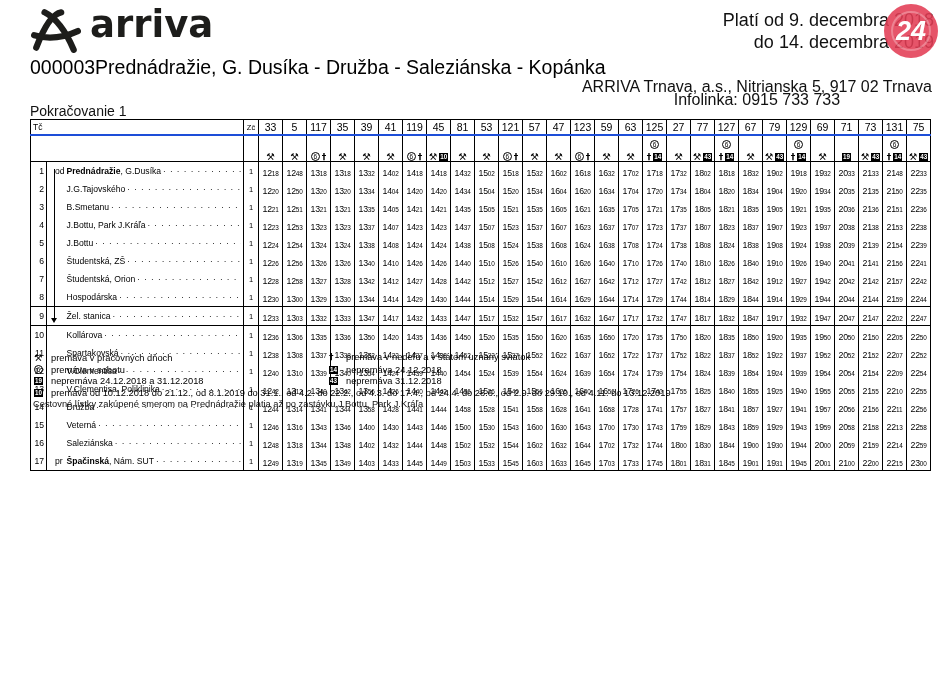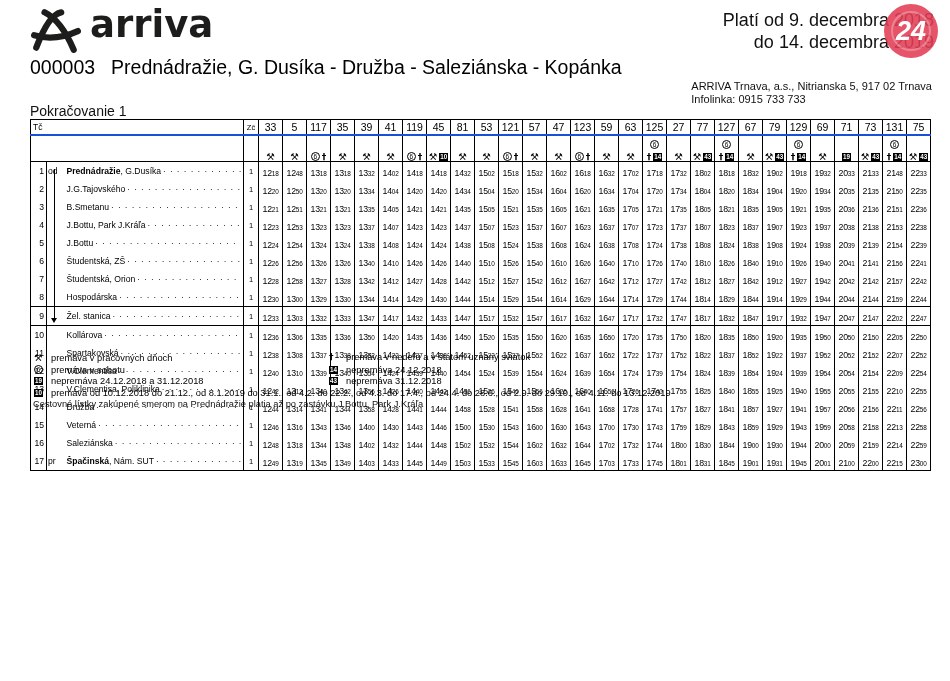--- a/index.html
+++ b/index.html
@@ -11,38 +11,38 @@
   .logo-text{font-family:"DejaVu Sans",sans-serif;font-weight:bold;font-size:37px;
              color:#1d1d1b;letter-spacing:0;line-height:1;}
   .validity{position:absolute;top:10px;right:16px;text-align:right;
             font-size:18px;line-height:21.5px;color:#111;}
   .badge{position:absolute;top:4px;right:12px;width:54px;height:54px;border-radius:50%;
          background:rgba(226,60,84,0.88);color:#fff;font-size:27px;font-weight:bold;
          display:flex;align-items:center;justify-content:center;font-style:italic;}
   .badge::before{content:"";position:absolute;inset:7px;border:2px solid rgba(255,255,255,0.28);
          border-radius:50%;}
   .title-line{position:absolute;left:30px;top:56px;font-size:19.5px;color:#000;}
-  .title-line .route{margin-left:16px;}
-  .address{position:absolute;top:80px;right:18px;text-align:left;font-size:11px;line-height:13px;color:#111;}
+  .title-line .route{}
+  .address{position:absolute;top:80px;right:18px;text-align:center;font-size:16px;line-height:13px;color:#111;}
   .continuation{position:absolute;left:30px;top:103px;font-size:14px;color:#111;}
   
   #table-host{position:absolute;left:30px;top:119px;width:900px;}
   table{border-collapse:collapse;table-layout:fixed;width:900px;border:1.7px solid #000;}
   td{padding:0;overflow:hidden;vertical-align:middle;}
   tr.rn td{height:14px;border-bottom:2px solid #1d4ed8;}
   .tnum{font-size:10.5px;text-align:center;}
   .corner{font-size:8.5px;text-align:left;padding-left:2px;}
   .zh{font-size:7.2px;text-align:center;}
   tr.rs td{height:25px;border-bottom:1px solid #000;vertical-align:bottom;}
   .scell .stop{height:12px;line-height:12px;text-align:center;}
   .scell .smain{height:11px;line-height:11px;text-align:center;margin-bottom:1px;}
   tr.rb td{height:10.7px;}
   tr.emph td{border-top:1.6px solid #000;border-bottom:1.6px solid #000;}
   .ctc{font-size:8.6px;text-align:right;padding-right:2px;}
-  .cmk{border-left:1px solid #000;font-size:8.6px;padding-left:1px;}
+  .cmk{border-left:1px solid #000;font-size:8.6px;padding-left:8px;}
   .czone{border-left:1px solid #000;border-right:1px solid #000;font-size:7.5px;text-align:center;}
   .ctime{border-left:1px solid #000;text-align:center;white-space:nowrap;}
   .hh{font-size:8.8px;letter-spacing:-0.2px;}
   .mm{font-size:6.4px;letter-spacing:-0.2px;}
   .nwrap{display:flex;align-items:baseline;white-space:nowrap;overflow:hidden;
          font-size:8.6px;padding-left:3px;}
   .nb{font-weight:bold;}
   .leader{flex:1;overflow:hidden;margin:0 2px;}
   .leader::after{content:"· · · · · · · · · · · · · · · · · · · · · · · · · · · · · · · · · · · · · ·";
          font-size:8px;letter-spacing:1px;}

